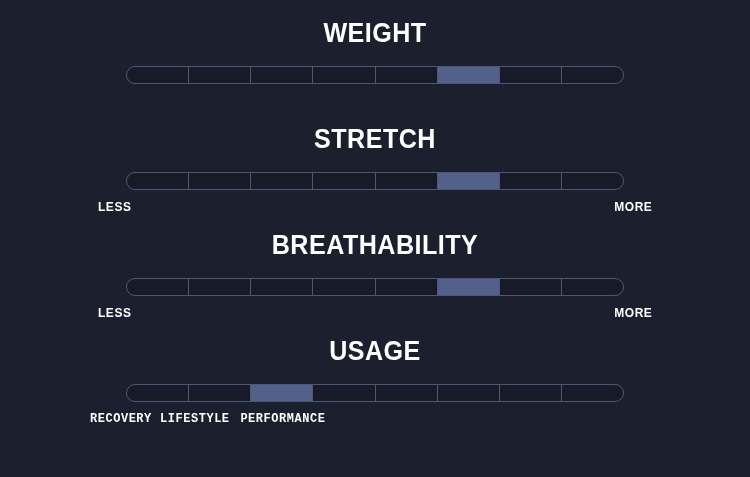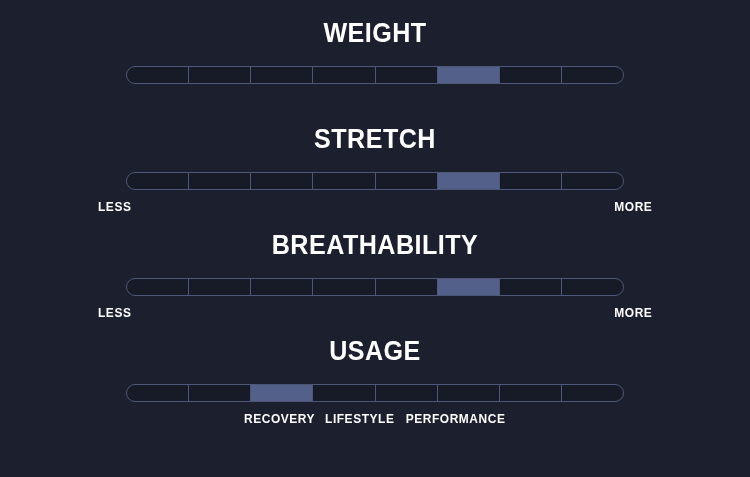--- a/index.html
+++ b/index.html
@@ -65,21 +65,22 @@
   .scale-labels {
     margin: 10px 0 0 0;
     display: flex;
     position: relative;
     height: 14px;
   }
   .scale-labels.two {
     justify-content: space-between;
   }
   .scale-labels.three {
-    justify-content: center;
+    justify-content: flex-start;
+    font-family: Liberation Mono, monospace;
   }
   .scale-label {
     color: #ffffff;
     font-size: 13px;
     font-weight: bold;
     letter-spacing: 0.6px;
     line-height: 1;
     white-space: nowrap;
     transform: scaleX(0.92);
   }

